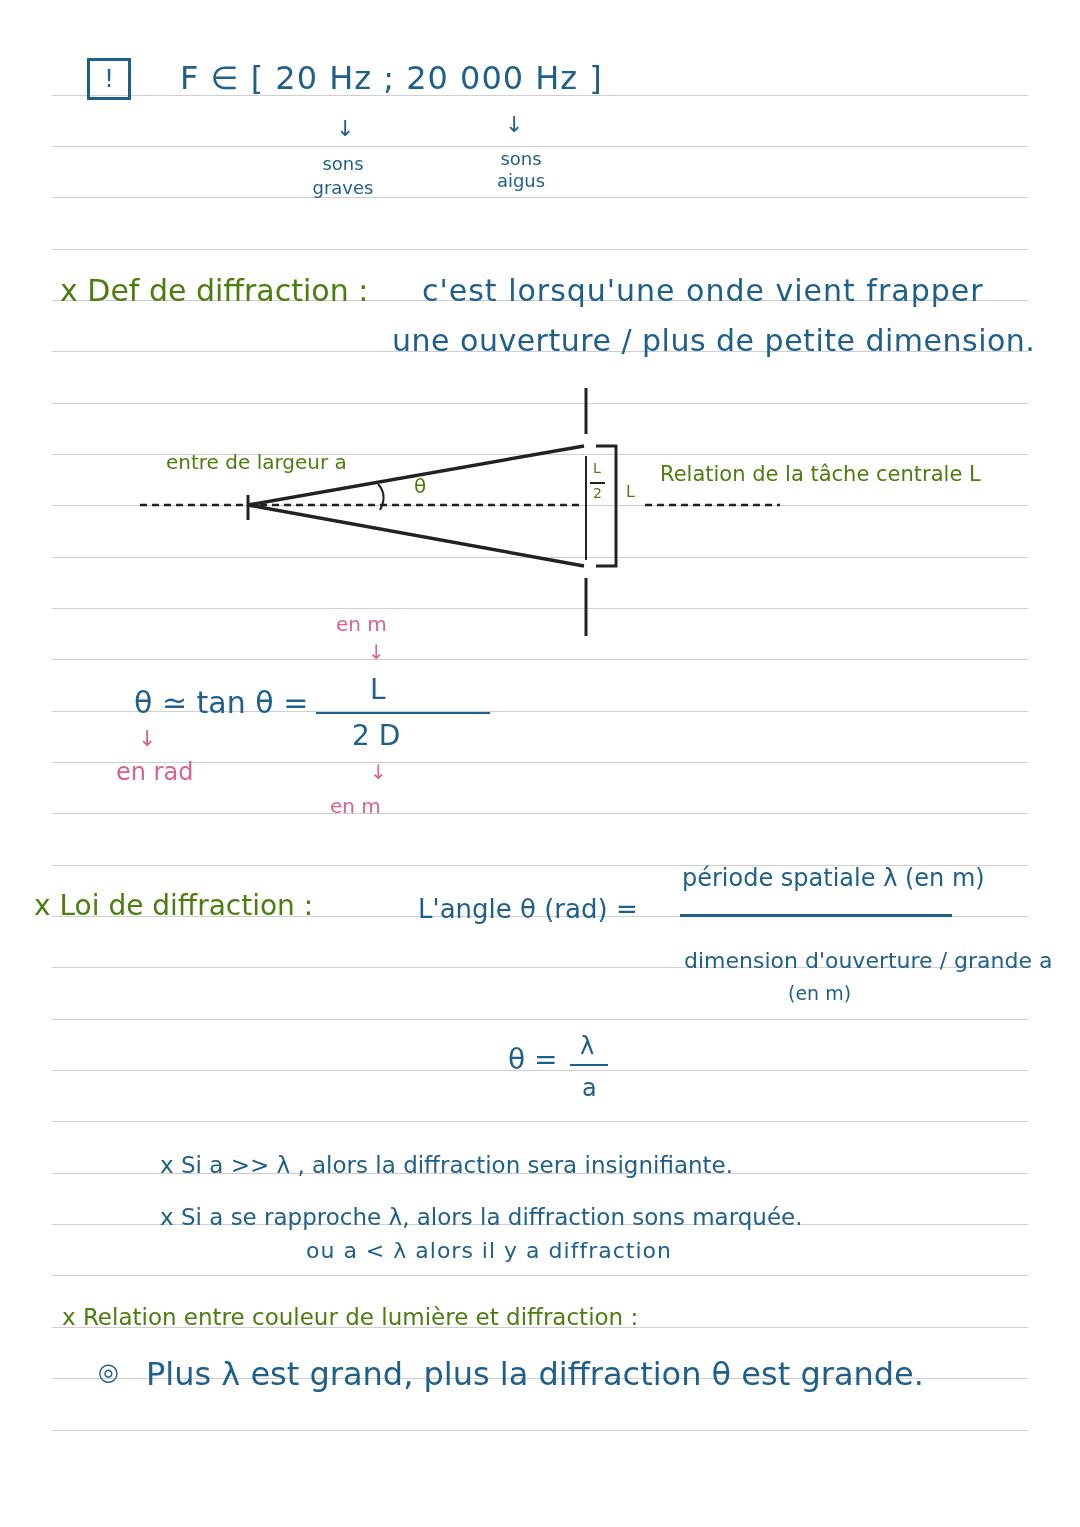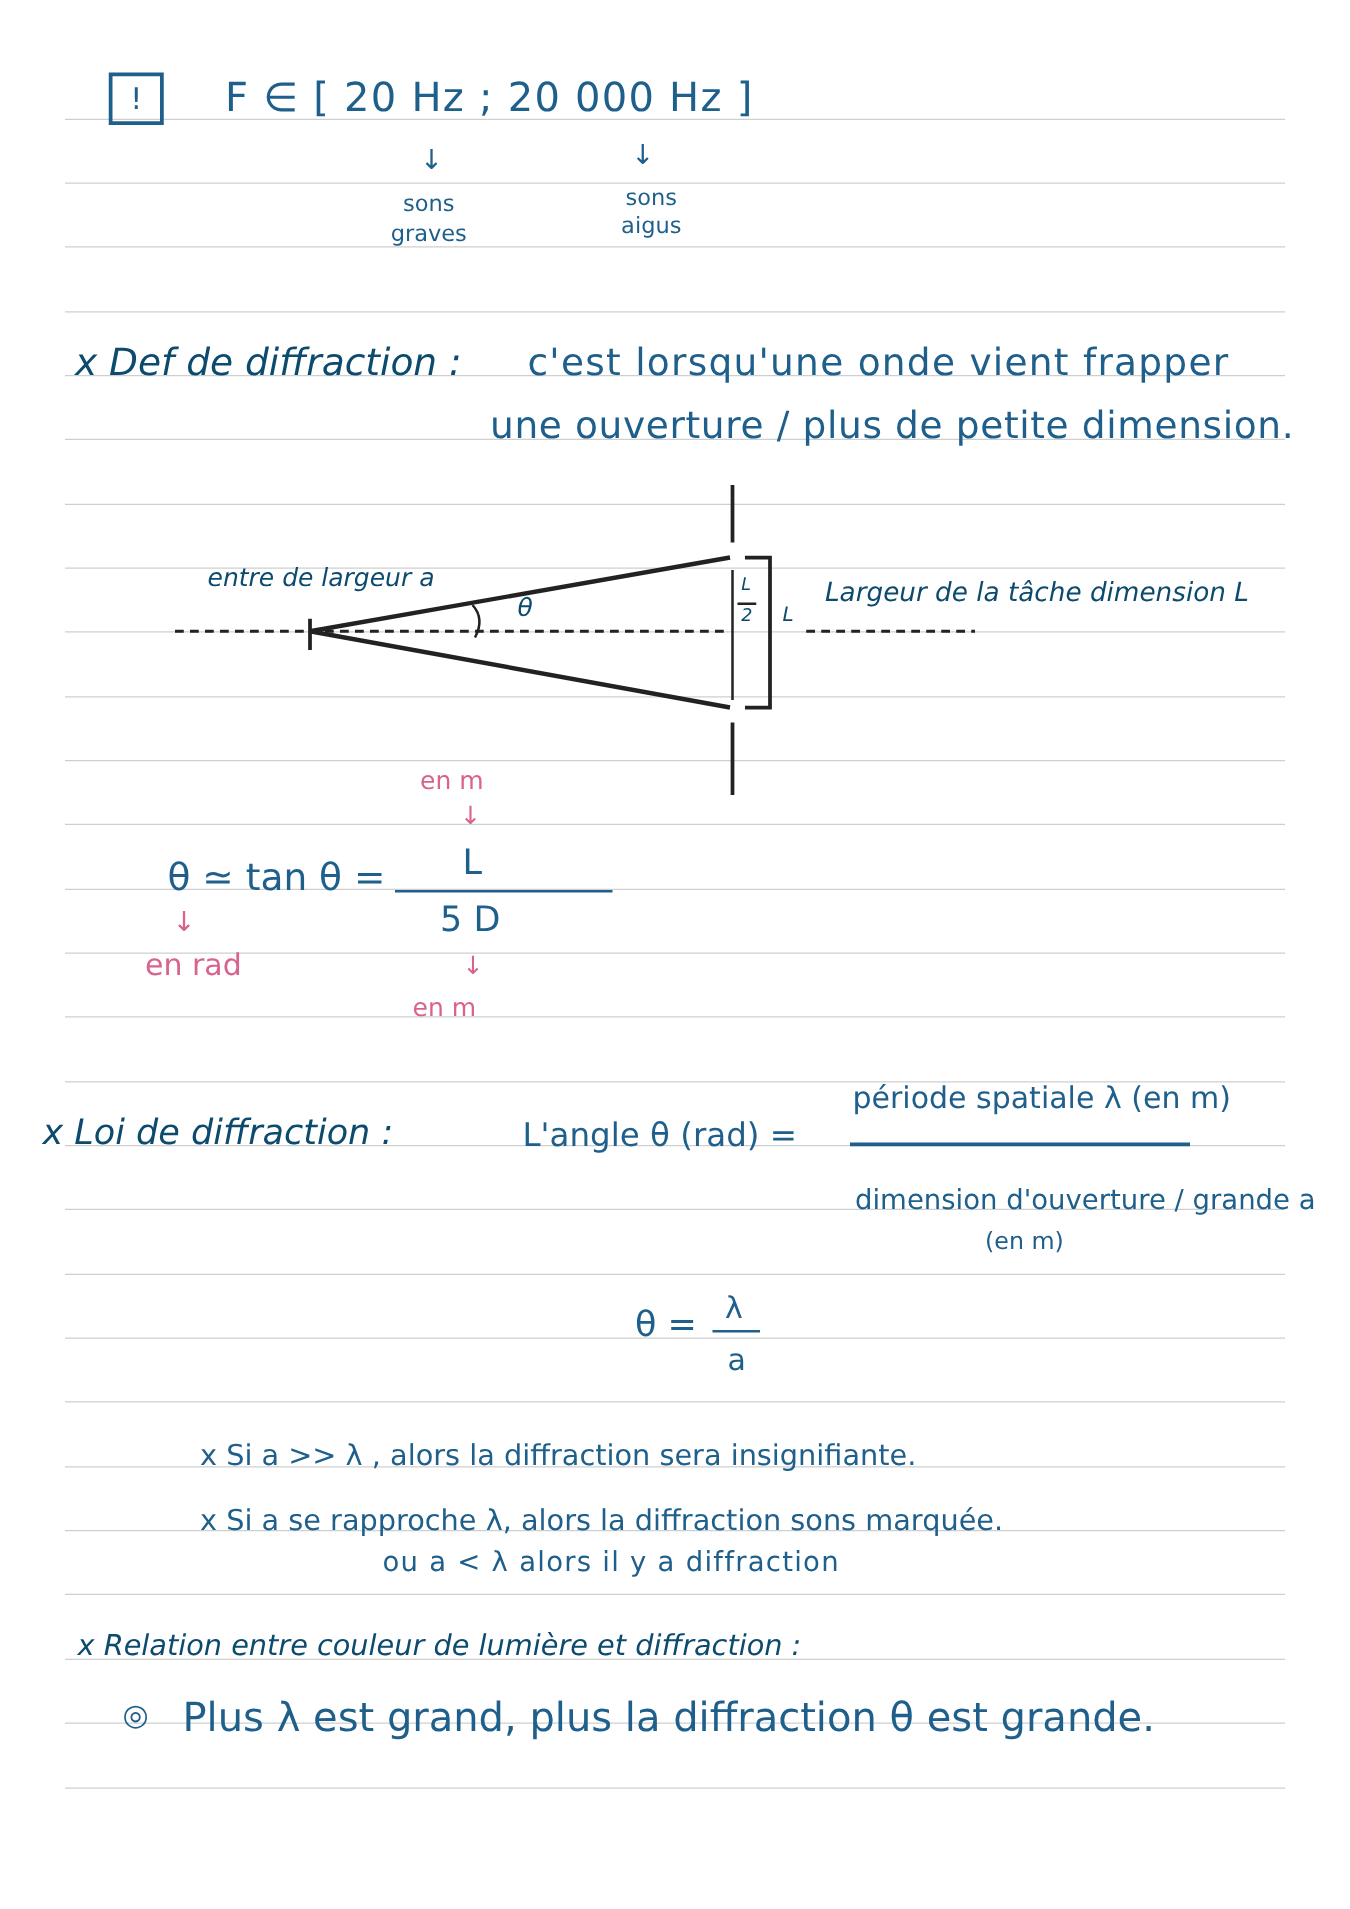--- a/index.html
+++ b/index.html
@@ -1,20 +1,20 @@
 <!DOCTYPE html>
 <html><head>
 <meta charset="utf-8">
 <style>
   html,body{margin:0;padding:0;background:#fff;}
   body{width:1080px;height:1527px;position:relative;overflow:hidden;font-family:"DejaVu Sans",sans-serif;}
   .rule{position:absolute;left:52px;width:976px;height:1px;background:#cfcfcf;}
   .t{position:absolute;white-space:nowrap;line-height:1;}
   .blue{color:#1f5f8b;}
-  .black{color:#0c4a6e;font-style:italic;}
+  .black{color:#4d7c0f;}
   .pink{color:#d9638f;}
   .box{position:absolute;left:87px;top:58px;width:38px;height:36px;border:3px solid #1f5f8b;color:#1f5f8b;font-size:24px;text-align:center;line-height:36px;}
   svg{position:absolute;left:0;top:0;}
 </style>
 </head>
 <body>
 
 <div class="rule" style="top:95px"></div>
 <div class="rule" style="top:146px"></div>
 <div class="rule" style="top:197px"></div>
@@ -65,28 +65,28 @@
   <line x1="586" y1="578" x2="586" y2="636" stroke="#222" stroke-width="3"></line>
   <polyline points="596,446 616,446 616,566 596,566" fill="none" stroke="#222" stroke-width="3"></polyline>
   <path d="M378 484 Q388 495 380 510" fill="none" stroke="#222" stroke-width="2"></path>
   <line x1="590" y1="483" x2="605" y2="483" stroke="#222" stroke-width="2"></line>
 </svg>
 <div class="t black" style="left:166px;top:452px;font-size:20px">entre de largeur a</div>
 <div class="t black" style="left:414px;top:476px;font-size:20px">θ</div>
 <div class="t black" style="left:593px;top:461px;font-size:14px">L</div>
 <div class="t black" style="left:593px;top:486px;font-size:14px">2</div>
 <div class="t black" style="left:626px;top:484px;font-size:16px">L</div>
-<div class="t black" style="left:660px;top:464px;font-size:21px">Largeur de la tâche dimension L</div>
+<div class="t black" style="left:660px;top:464px;font-size:21px">Relation de la tâche centrale L</div>
 
 <div class="t pink" style="left:336px;top:614px;font-size:20px">en m</div>
 <div class="t pink" style="left:368px;top:642px;font-size:20px">↓</div>
 <div class="t blue" style="left:134px;top:688px;font-size:30px">θ ≃ tan θ =</div>
 <div class="t blue" style="left:370px;top:676px;font-size:28px">L</div>
 <div style="position:absolute;left:316px;top:712px;width:174px;height:2px;background:#1f5f8b"></div>
-<div class="t blue" style="left:352px;top:722px;font-size:28px">5 D</div>
+<div class="t blue" style="left:352px;top:722px;font-size:28px">2 D</div>
 <div class="t pink" style="left:138px;top:728px;font-size:22px">↓</div>
 <div class="t pink" style="left:116px;top:760px;font-size:24px">en rad</div>
 <div class="t pink" style="left:370px;top:762px;font-size:20px">↓</div>
 <div class="t pink" style="left:330px;top:796px;font-size:20px">en m</div>
 
 <div class="t black" style="left:34px;top:892px;font-size:28px">x Loi de diffraction :</div>
 <div class="t blue" style="left:418px;top:896px;font-size:26px">L'angle θ (rad) =</div>
 <div class="t blue" style="left:682px;top:866px;font-size:24px">période spatiale λ (en m)</div>
 <div style="position:absolute;left:680px;top:914px;width:272px;height:3px;background:#1f5f8b"></div>
 <div class="t blue" style="left:684px;top:950px;font-size:22px">dimension d'ouverture / grande a</div>

